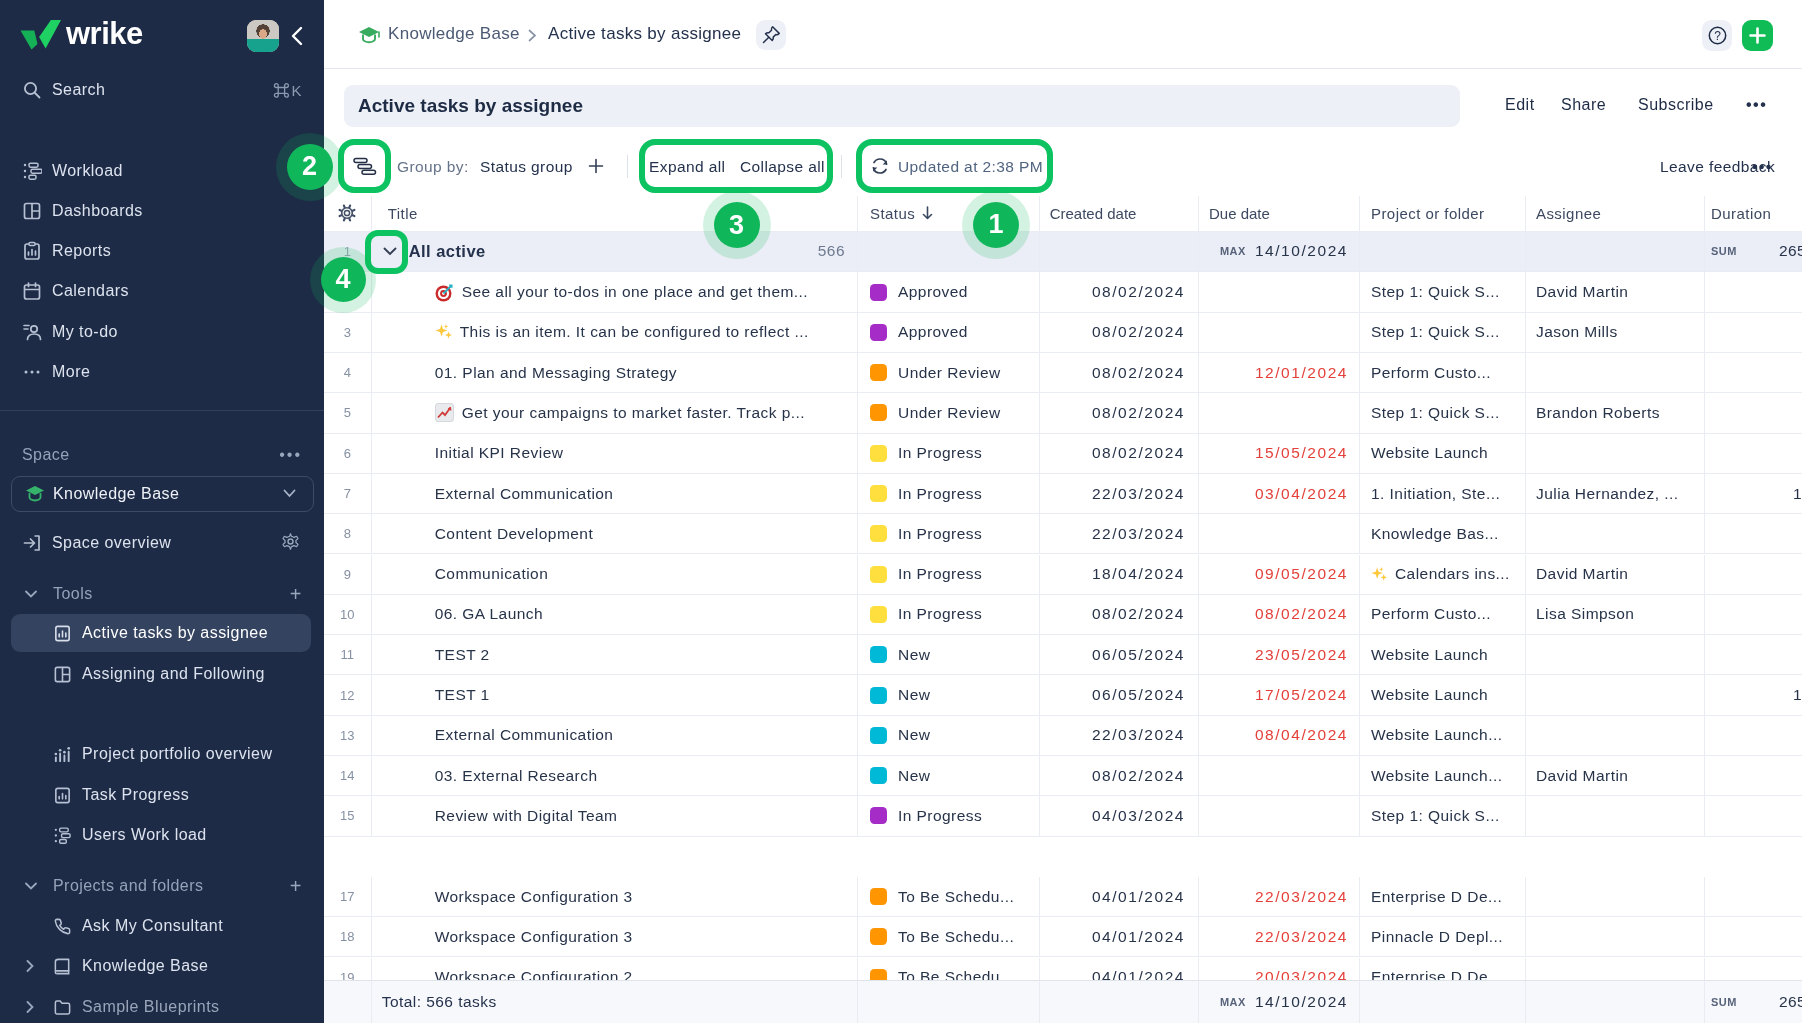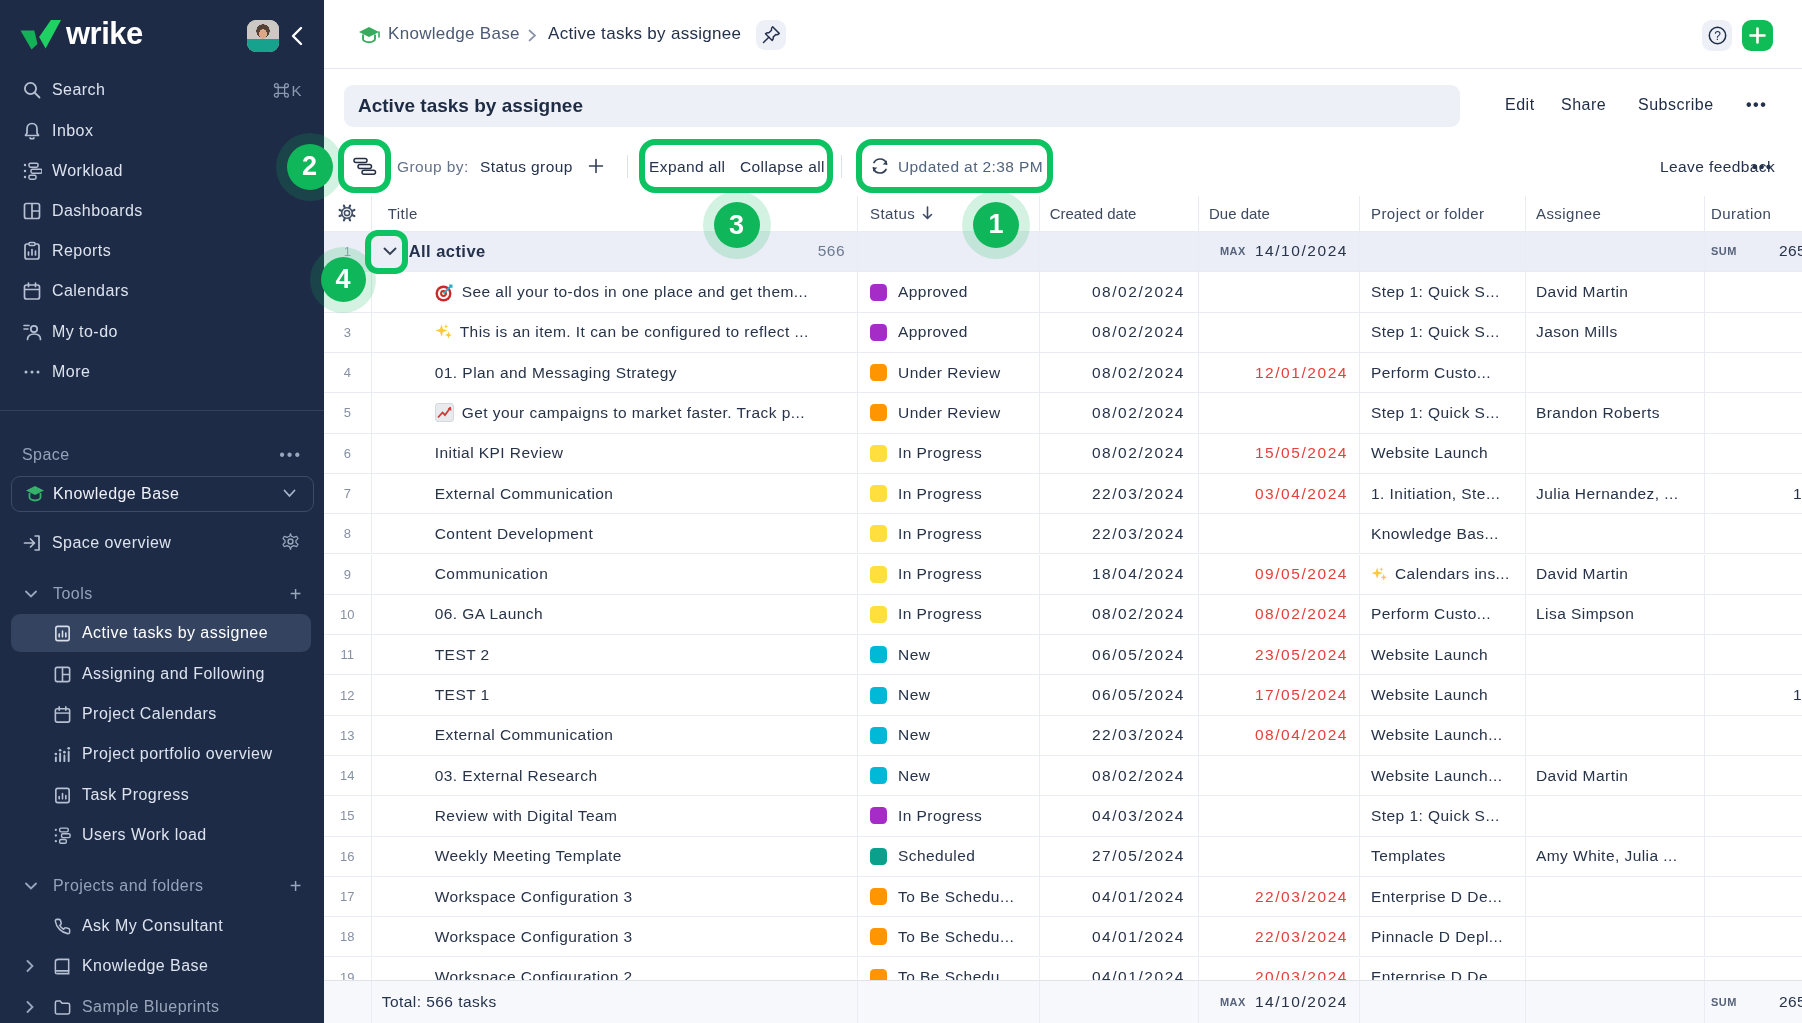--- a/index.html
+++ b/index.html
@@ -72,29 +72,20 @@
           <svg width="20" height="20" viewBox="0 0 20 20">
             <circle cx="8.5" cy="8.5" r="5.6" stroke="#b6c0d2" stroke-width="1.8" fill="none"></circle>
             <path d="M13 13 L17.5 17.5" stroke="#b6c0d2" stroke-width="1.8" stroke-linecap="round"></path>
           </svg>
         </span>
         <span class="lbl">Search</span>
         <span class="kbd" style="display:flex;align-items:center;"><svg width="17" height="17" viewBox="0 0 17 17" style="margin-right:2px;">
             <path d="M5.2 5.2 L5.2 3.6 A1.9 1.9 0 1 0 3.3 5.5 L13.5 5.5 A1.9 1.9 0 1 0 11.6 3.6 L11.6 13.2 A1.9 1.9 0 1 0 13.5 11.3 L3.3 11.3 A1.9 1.9 0 1 0 5.2 13.2 Z M5.2 5.5 L5.2 11.3 M5.2 5.5 L11.6 5.5 M11.6 11.3 L5.2 11.3 M11.6 11.3 L11.6 5.5" stroke="#8d99ae" stroke-width="1.3" fill="none"></path>
           </svg>K</span>
       </div>
-  <div class="nav" style="top:111px;">
-        <span class="ic">
-          <svg width="20" height="20" viewBox="0 0 20 20">
-            <path d="M10 2.5 C6.8 2.5 5 5 5 8 L5 12 L3.5 14.5 L16.5 14.5 L15 12 L15 8 C15 5 13.2 2.5 10 2.5 Z" stroke="#b6c0d2" stroke-width="1.7" fill="none" stroke-linejoin="round"></path>
-            <path d="M8 17 C8.5 18 11.5 18 12 17" stroke="#b6c0d2" stroke-width="1.7" fill="none" stroke-linecap="round"></path>
-          </svg>
-        </span>
-        <span class="lbl">Inbox</span>
-      </div>
   <div class="nav" style="top:151px;">
         <span class="ic">
           <svg width="20" height="20" viewBox="0 0 20 20">
             <circle cx="3" cy="4" r="1.2" fill="#b6c0d2"></circle>
             <circle cx="3" cy="10" r="1.2" fill="#b6c0d2"></circle>
             <circle cx="3" cy="16" r="1.2" fill="#b6c0d2"></circle>
             <rect x="7" y="2.2" width="9" height="4" rx="1.4" stroke="#b6c0d2" stroke-width="1.5" fill="none"></rect>
             <rect x="7" y="8.2" width="11" height="4" rx="1.4" stroke="#b6c0d2" stroke-width="1.5" fill="none" transform="translate(2,0)"></rect>
             <rect x="7" y="14.2" width="7" height="4" rx="1.4" stroke="#b6c0d2" stroke-width="1.5" fill="none"></rect>
           </svg>
@@ -201,30 +192,20 @@
         <span class="lbl" style="color:#fff;">Active tasks by assignee</span>
       </div>
   <div class="nav" style="top:654px;">
         <span class="ic sideitem-ind">
           <svg width="19" height="19" viewBox="0 0 20 20">
             <rect x="2.5" y="2.5" width="15" height="15" rx="2" stroke="#b6c0d2" stroke-width="1.7" fill="none"></rect>
             <path d="M10 2.5 L10 17.5 M10 10 L17.5 10" stroke="#b6c0d2" stroke-width="1.7"></path>
           </svg>
         </span>
         <span class="lbl">Assigning and Following</span>
-      </div>
-  <div class="nav" style="top:694px;">
-        <span class="ic sideitem-ind">
-          <svg width="19" height="19" viewBox="0 0 20 20">
-            <rect x="2.5" y="4" width="15" height="14" rx="2" stroke="#b6c0d2" stroke-width="1.7" fill="none"></rect>
-            <path d="M2.5 8.5 L17.5 8.5" stroke="#b6c0d2" stroke-width="1.5"></path>
-            <path d="M6.5 2 L6.5 5.5 M13.5 2 L13.5 5.5" stroke="#b6c0d2" stroke-width="1.7" stroke-linecap="round"></path>
-          </svg>
-        </span>
-        <span class="lbl">Project Calendars</span>
       </div>
   <div class="nav" style="top:734px;">
         <span class="ic sideitem-ind">
           <svg width="19" height="19" viewBox="0 0 20 20">
             <path d="M3 17 L3 13 M7.5 17 L7.5 9 M12 17 L12 11 M16.5 17 L16.5 7" stroke="#b6c0d2" stroke-width="2" stroke-linecap="round"></path>
             <circle cx="3" cy="9.5" r="1.4" fill="#b6c0d2"></circle>
             <circle cx="7.5" cy="5.5" r="1.4" fill="#b6c0d2"></circle>
             <circle cx="12" cy="7.5" r="1.4" fill="#b6c0d2"></circle>
             <circle cx="16.5" cy="3.5" r="1.4" fill="#b6c0d2"></circle>
           </svg>
@@ -641,35 +622,20 @@
  <div class="c c2">
           <span class="sq" style="background:#a62cc8;"></span>
           <span style="white-space:nowrap;">In Progress</span>
         </div>
  <div class="c c3">04/03/2024</div>
  <div class="c c4"></div>
  <div class="c c5">Step 1: Quick S...</div>
  <div class="c c6"></div>
  <div class="c c7"></div>
 </div>
-<div class="trow" style="top:640.6px;">
- <div class="c c0">16</div>
- <div class="c c1">
-          <span style="white-space:nowrap;">Weekly Meeting Template</span>
-        </div>
- <div class="c c2">
-          <span class="sq" style="background:#0aa08b;"></span>
-          <span style="white-space:nowrap;">Scheduled</span>
-        </div>
- <div class="c c3">27/05/2024</div>
- <div class="c c4"></div>
- <div class="c c5">Templates</div>
- <div class="c c6">Amy White, Julia ...</div>
- <div class="c c7"></div>
-</div>
 <div class="trow" style="top:680.9px;">
  <div class="c c0">17</div>
  <div class="c c1">
           <span style="white-space:nowrap;">Workspace Configuration 3</span>
         </div>
  <div class="c c2">
           <span class="sq" style="background:#ff9500;"></span>
           <span style="white-space:nowrap;">To Be Schedu...</span>
         </div>
  <div class="c c3">04/01/2024</div>

